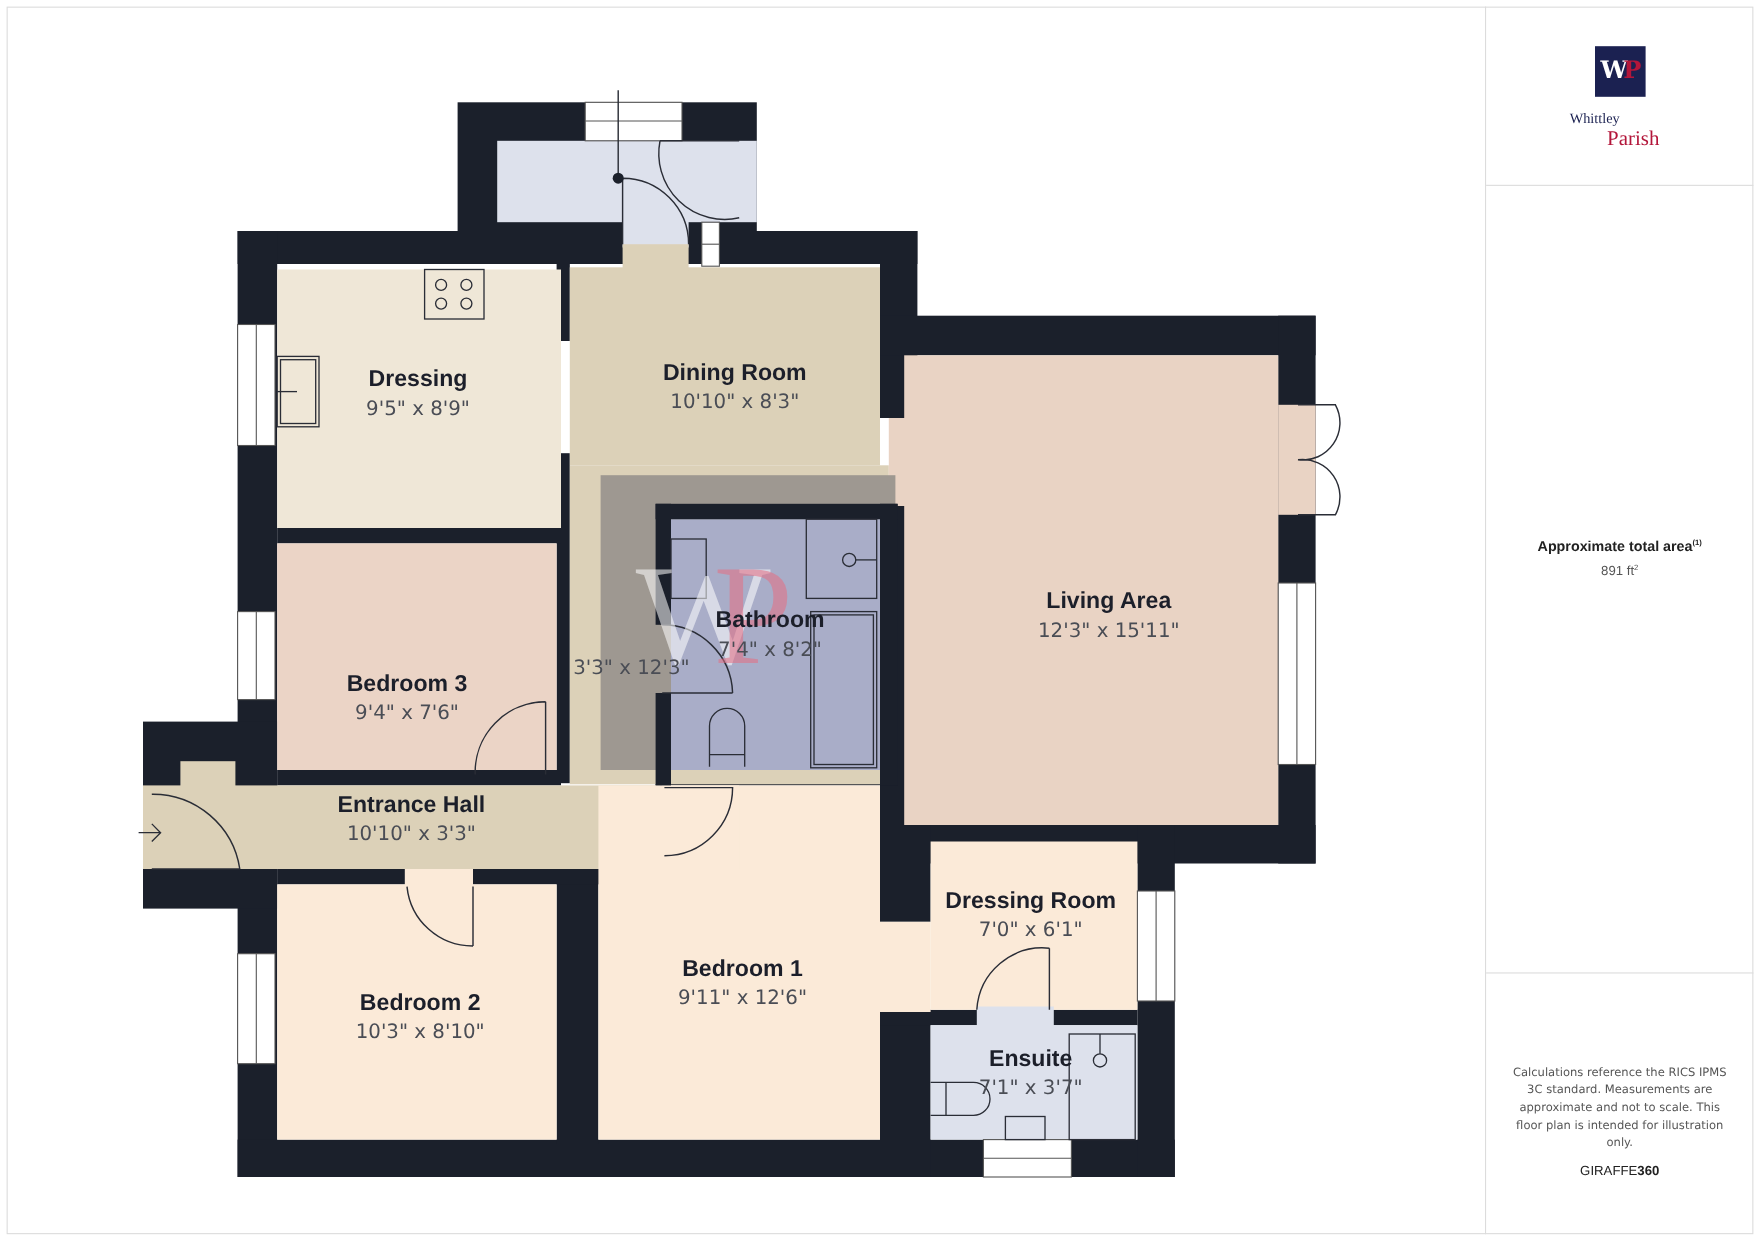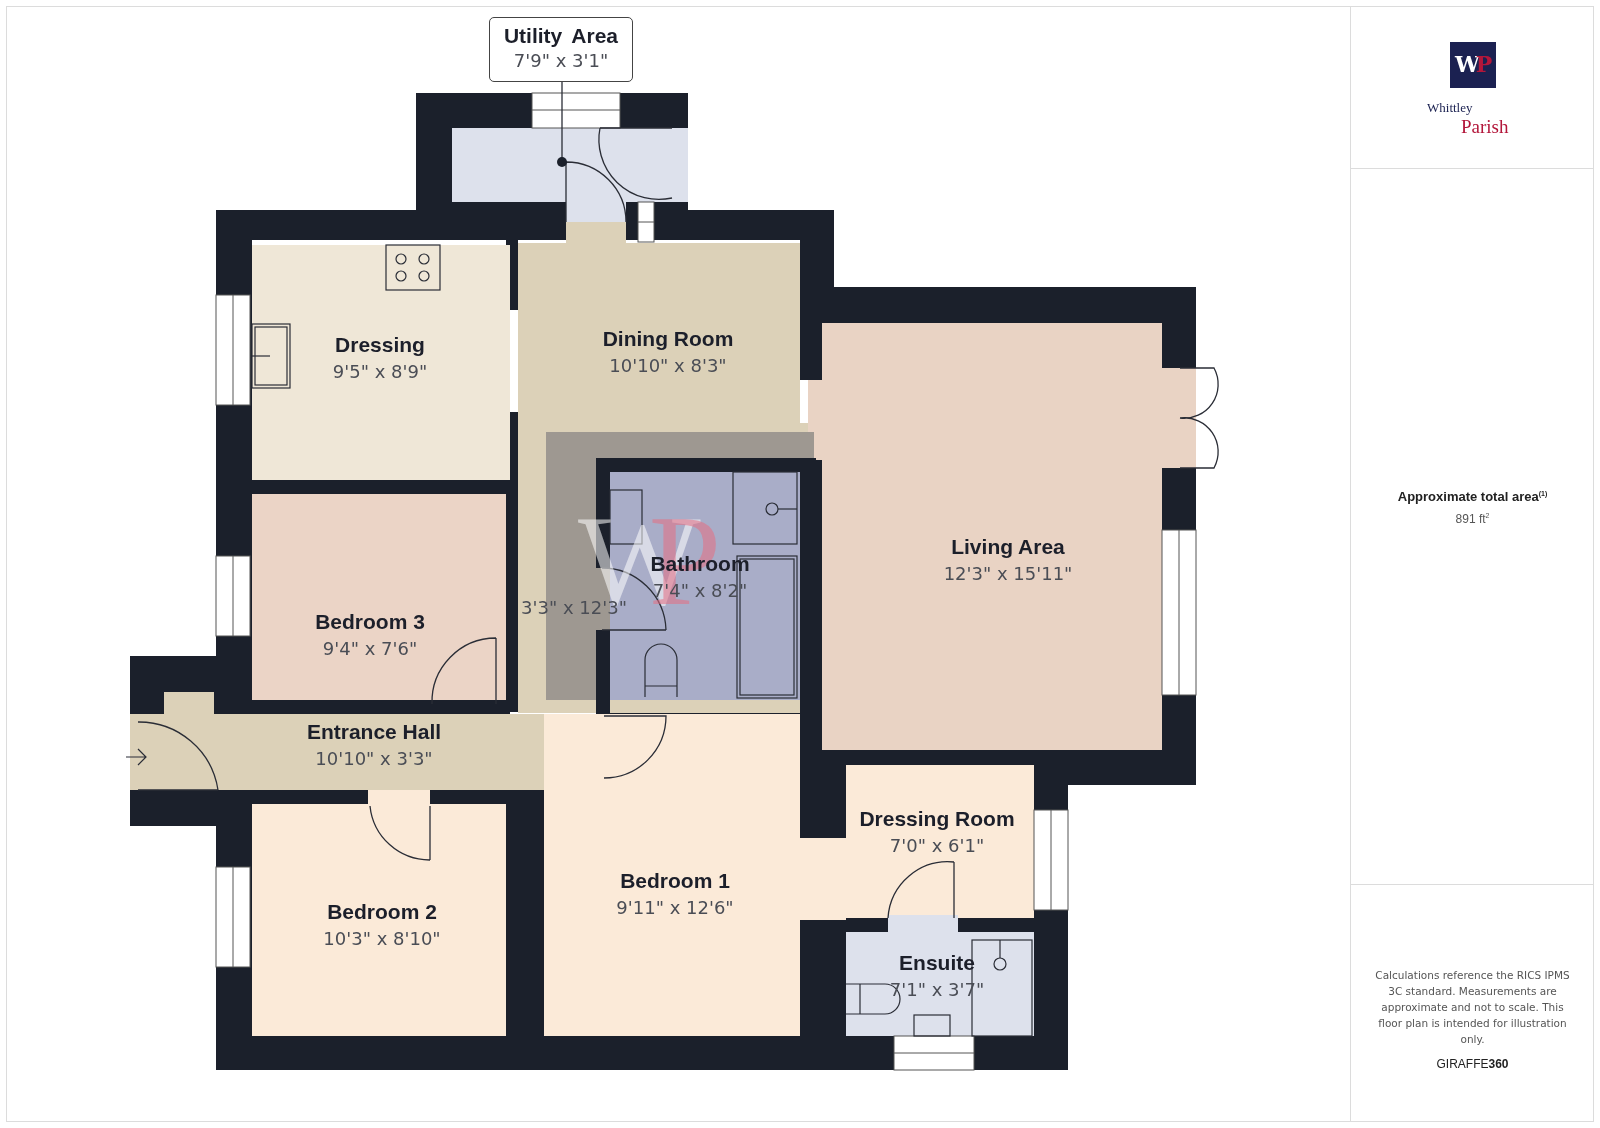--- a/index.html
+++ b/index.html
@@ -149,24 +149,20 @@
     </g>
 
     <line x1="562" y1="82" x2="562" y2="162" stroke="#2a2d36" stroke-width="1.3"></line>
     <circle cx="562" cy="162" r="5" fill="#1b202b"></circle>
 
     <path d="M126 757 L146 757 M138 749 L146 757 L138 765" stroke="#2a2d36" stroke-width="1.2" fill="none"></path>
   </svg>
 
   <div class="wm"><span class="w">W</span><span class="p">P</span></div>
 
-  <div class="util-box">
-    <span class="n">Utility  Area</span>
-    <span class="d">7'9" x 3'1"</span>
-  </div>
   <div class="lbl" style="left:380px;top:333px;">
     <span class="n">Dressing</span>
     <span class="d">9'5" x 8'9"</span>
   </div>
   <div class="lbl" style="left:668px;top:327px;">
     <span class="n">Dining Room</span>
     <span class="d">10'10" x 8'3"</span>
   </div>
   <div class="lbl" style="left:1008px;top:535px;">
     <span class="n">Living Area</span>

